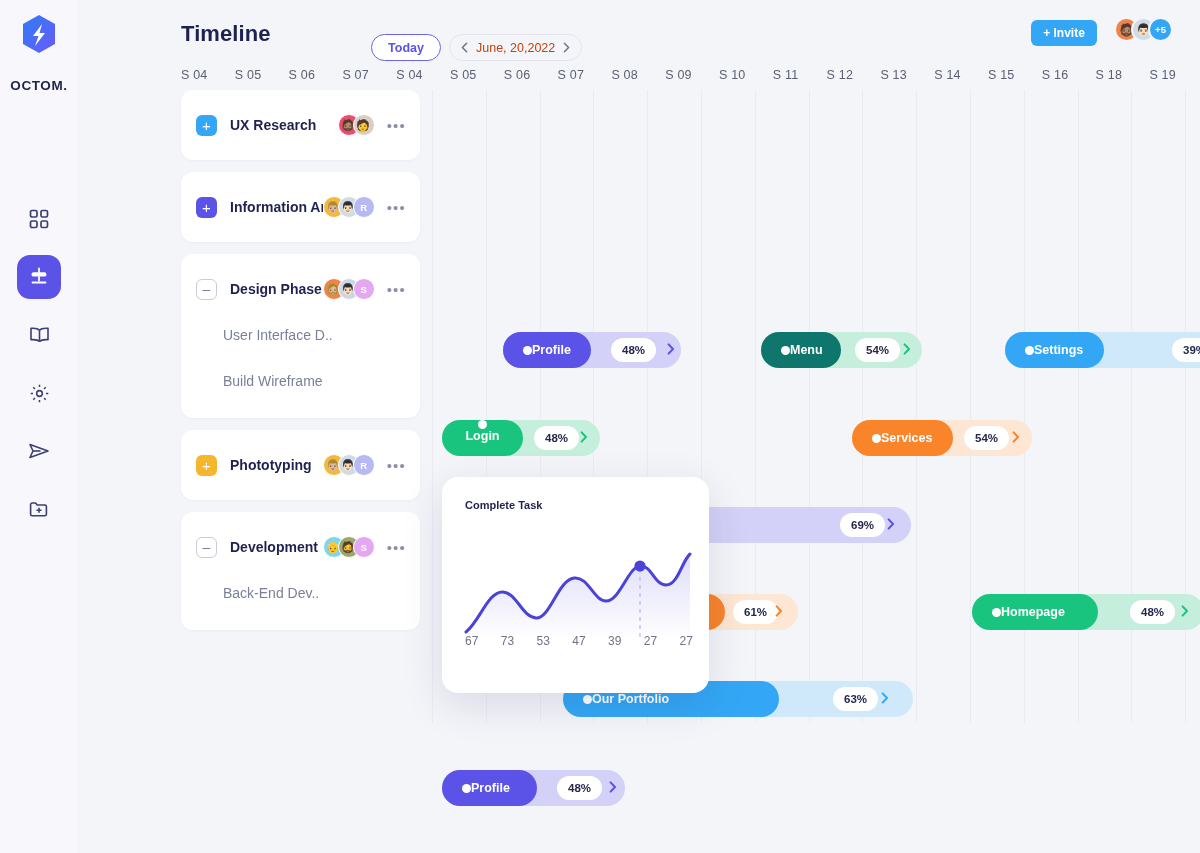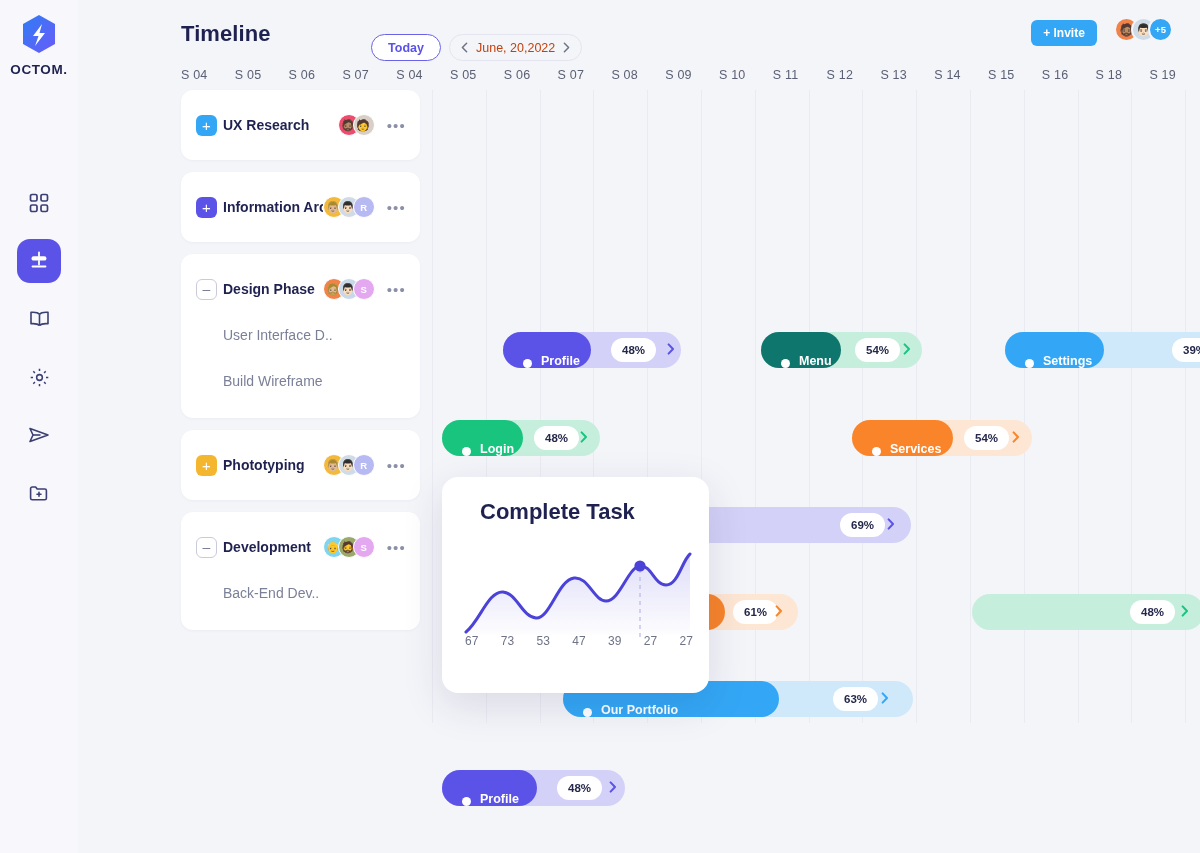--- a/index.html
+++ b/index.html
@@ -14,21 +14,21 @@
   
   .sidebar {
     width: 78px; height: 853px;
     background: #f7f7fc;
     display: flex; flex-direction: column; align-items: center;
     flex: 0 0 78px;
   }
   .logo-wrap { margin-top: 14px; display: flex; flex-direction: column; align-items: center; }
   .logo-mark { width: 38px; height: 42px; position: relative; }
   .logo-text {
-    margin-top: 6px; font-size: 13.5px; font-weight: 700;
+    margin-top: 22px; font-size: 13.5px; font-weight: 700;
     letter-spacing: .6px; color: #1f2250;
   }
   .nav { margin-top: 104px; display: flex; flex-direction: column; align-items: center; gap: 14px; }
   .nav-item {
     width: 44px; height: 44px; border-radius: 13px;
     display: flex; align-items: center; justify-content: center;
     cursor: pointer;
   }
   .nav-item.active { background: #5b52e8; }
   .nav-item svg { display: block; }
@@ -140,21 +140,21 @@
   }
   .tc-icon {
     width: 21px; height: 21px; border-radius: 6px;
     display: flex; align-items: center; justify-content: center;
     color: #fff; font-size: 15px; font-weight: 400; line-height: 1; flex: 0 0 21px;
   }
   .tc-icon.outline {
     background: #fff; border: 1.4px solid #c9cbdb; color: #7a7f99; font-size: 14px;
   }
   .tc-title {
-    margin-left: 6px; font-size: 14px; font-weight: 700; color: #1f2250;
+    margin-left: 13px; font-size: 14px; font-weight: 700; color: #1f2250;
     white-space: nowrap; overflow: hidden;
   }
   .tc-avatars { margin-left: auto; display: flex; align-items: center; }
   .ta {
     width: 22px; height: 22px; border-radius: 50%; border: 1.8px solid #fff;
     margin-left: -7px; display: flex; align-items: center; justify-content: center;
     font-size: 11px; overflow: hidden;
   }
   .ta:first-child { margin-left: 0; }
   .ta.letter { color: #fff; font-size: 9.5px; font-weight: 700; }
@@ -168,22 +168,22 @@
   }
   .card-pad-top { padding-top: 12px; }
   .card-pad-bot { padding-bottom: 14px; }
 
   
   .bar {
     position: absolute; height: 36px; border-radius: 18px;
     display: flex; align-items: center;
   }
   .bar-fill {
-    height: 36px; border-radius: 18px; display: flex; align-items: flex-end;
-    padding: 0 20px; gap: 9px; position: absolute; left: 0; top: 0;
+    height: 36px; border-radius: 18px; display: flex; align-items: center;
+    padding: 0 20px; position: absolute; left: 0; top: 0;
     cursor: pointer;
   }
   .bar-dot {
     width: 9px; height: 9px; border-radius: 50%; background: #fff; flex: 0 0 9px;
   }
   .bar-label {
     color: #fff; font-size: 12.5px; font-weight: 600; white-space: nowrap;
   }
   .bar-pct {
     position: absolute; height: 24px; border-radius: 12px; background: #fff;
@@ -197,22 +197,22 @@
   }
 
   
   .chart-card {
     position: absolute; left: 364px; top: 387px; width: 267px; height: 216px;
     background: #fff; border-radius: 16px;
     box-shadow: 0 12px 40px rgba(40,42,95,.13);
     z-index: 40;
   }
   .chart-title {
-    position: absolute; left: 38px; top: 22px;
-    font-size: 22px; font-weight: 700; color: #1f2250;
+    position: absolute; left: 23px; top: 22px;
+    font-size: 11px; font-weight: 700; color: #1f2250;
   }
   .chart-svg { position: absolute; left: 12px; top: 58px; }
   .chart-xaxis {
     position: absolute; left: 23px; right: 16px; top: 157px;
     display: flex; justify-content: space-between;
   }
   .chart-xaxis span { font-size: 12px; color: #6e7389; font-weight: 500; }
 </style>
 </head>
 <body>
@@ -453,21 +453,21 @@
                 </svg></span>
             </div>
             <div class="bar" style="left: 927px; top: 242px; width: 236px; background: rgb(207, 233, 251); z-index: 5;">
               <div class="bar-fill" style="width: 99px; background: rgb(51, 167, 245);">
                 <span class="bar-dot"></span>
                 <span class="bar-label">Settings</span>
               </div>
               <div class="bar-pct" style="left: 167px;">39%</div>
             </div>
             <div class="bar" style="left: 364px; top: 330px; width: 158px; background: rgb(198, 238, 221); z-index: 5;">
-              <div class="bar-fill" style="width: 81px; background: rgb(25, 196, 127);">
+              <div class="bar-fill" style="width: 81px; background: rgb(25, 196, 127); flex-direction: column;">
                 <span class="bar-dot"></span>
                 <span class="bar-label">Login</span>
               </div>
               <div class="bar-pct" style="left: 92px;">48%</div>
               <span class="bar-arrow" style="left: 138px; color: rgb(25, 196, 127);"><svg width="8" height="12" viewBox="0 0 8 12" fill="none" stroke="currentColor" stroke-width="2" stroke-linecap="round" stroke-linejoin="round">
                   <path d="M1.6 1.4L6 6l-4.4 4.6"></path>
                 </svg></span>
             </div>
             <div class="bar" style="left: 774px; top: 330px; width: 180px; background: rgb(253, 230, 211); z-index: 5;">
               <div class="bar-fill" style="width: 101px; background: rgb(249, 132, 42);">
@@ -489,20 +489,24 @@
               <div class="bar-fill" style="width: 84px; background: rgb(249, 132, 42);">
                 <span class="bar-dot"></span>
                 <span class="bar-label"></span>
               </div>
               <div class="bar-pct" style="left: 92px;">61%</div>
               <span class="bar-arrow" style="left: 134px; color: rgb(249, 132, 42);"><svg width="8" height="12" viewBox="0 0 8 12" fill="none" stroke="currentColor" stroke-width="2" stroke-linecap="round" stroke-linejoin="round">
                   <path d="M1.6 1.4L6 6l-4.4 4.6"></path>
                 </svg></span>
             </div>
             <div class="bar" style="left: 894px; top: 504px; width: 232px; background: rgb(198, 238, 221); z-index: 5;">
+              <div class="bar-fill" style="width: 126px; background: rgb(25, 196, 127);">
+                <span class="bar-dot"></span>
+                <span class="bar-label">Homepage</span>
+              </div>
               <div class="bar-pct" style="left: 158px;">48%</div>
               <span class="bar-arrow" style="left: 209px; color: rgb(25, 196, 127);"><svg width="8" height="12" viewBox="0 0 8 12" fill="none" stroke="currentColor" stroke-width="2" stroke-linecap="round" stroke-linejoin="round">
                   <path d="M1.6 1.4L6 6l-4.4 4.6"></path>
                 </svg></span>
             </div>
             <div class="bar" style="left: 485px; top: 591px; width: 350px; background: rgb(207, 233, 251); z-index: 5;">
               <div class="bar-fill" style="width: 216px; background: rgb(51, 167, 245);">
                 <span class="bar-dot"></span>
                 <span class="bar-label">Our Portfolio</span>
               </div>

